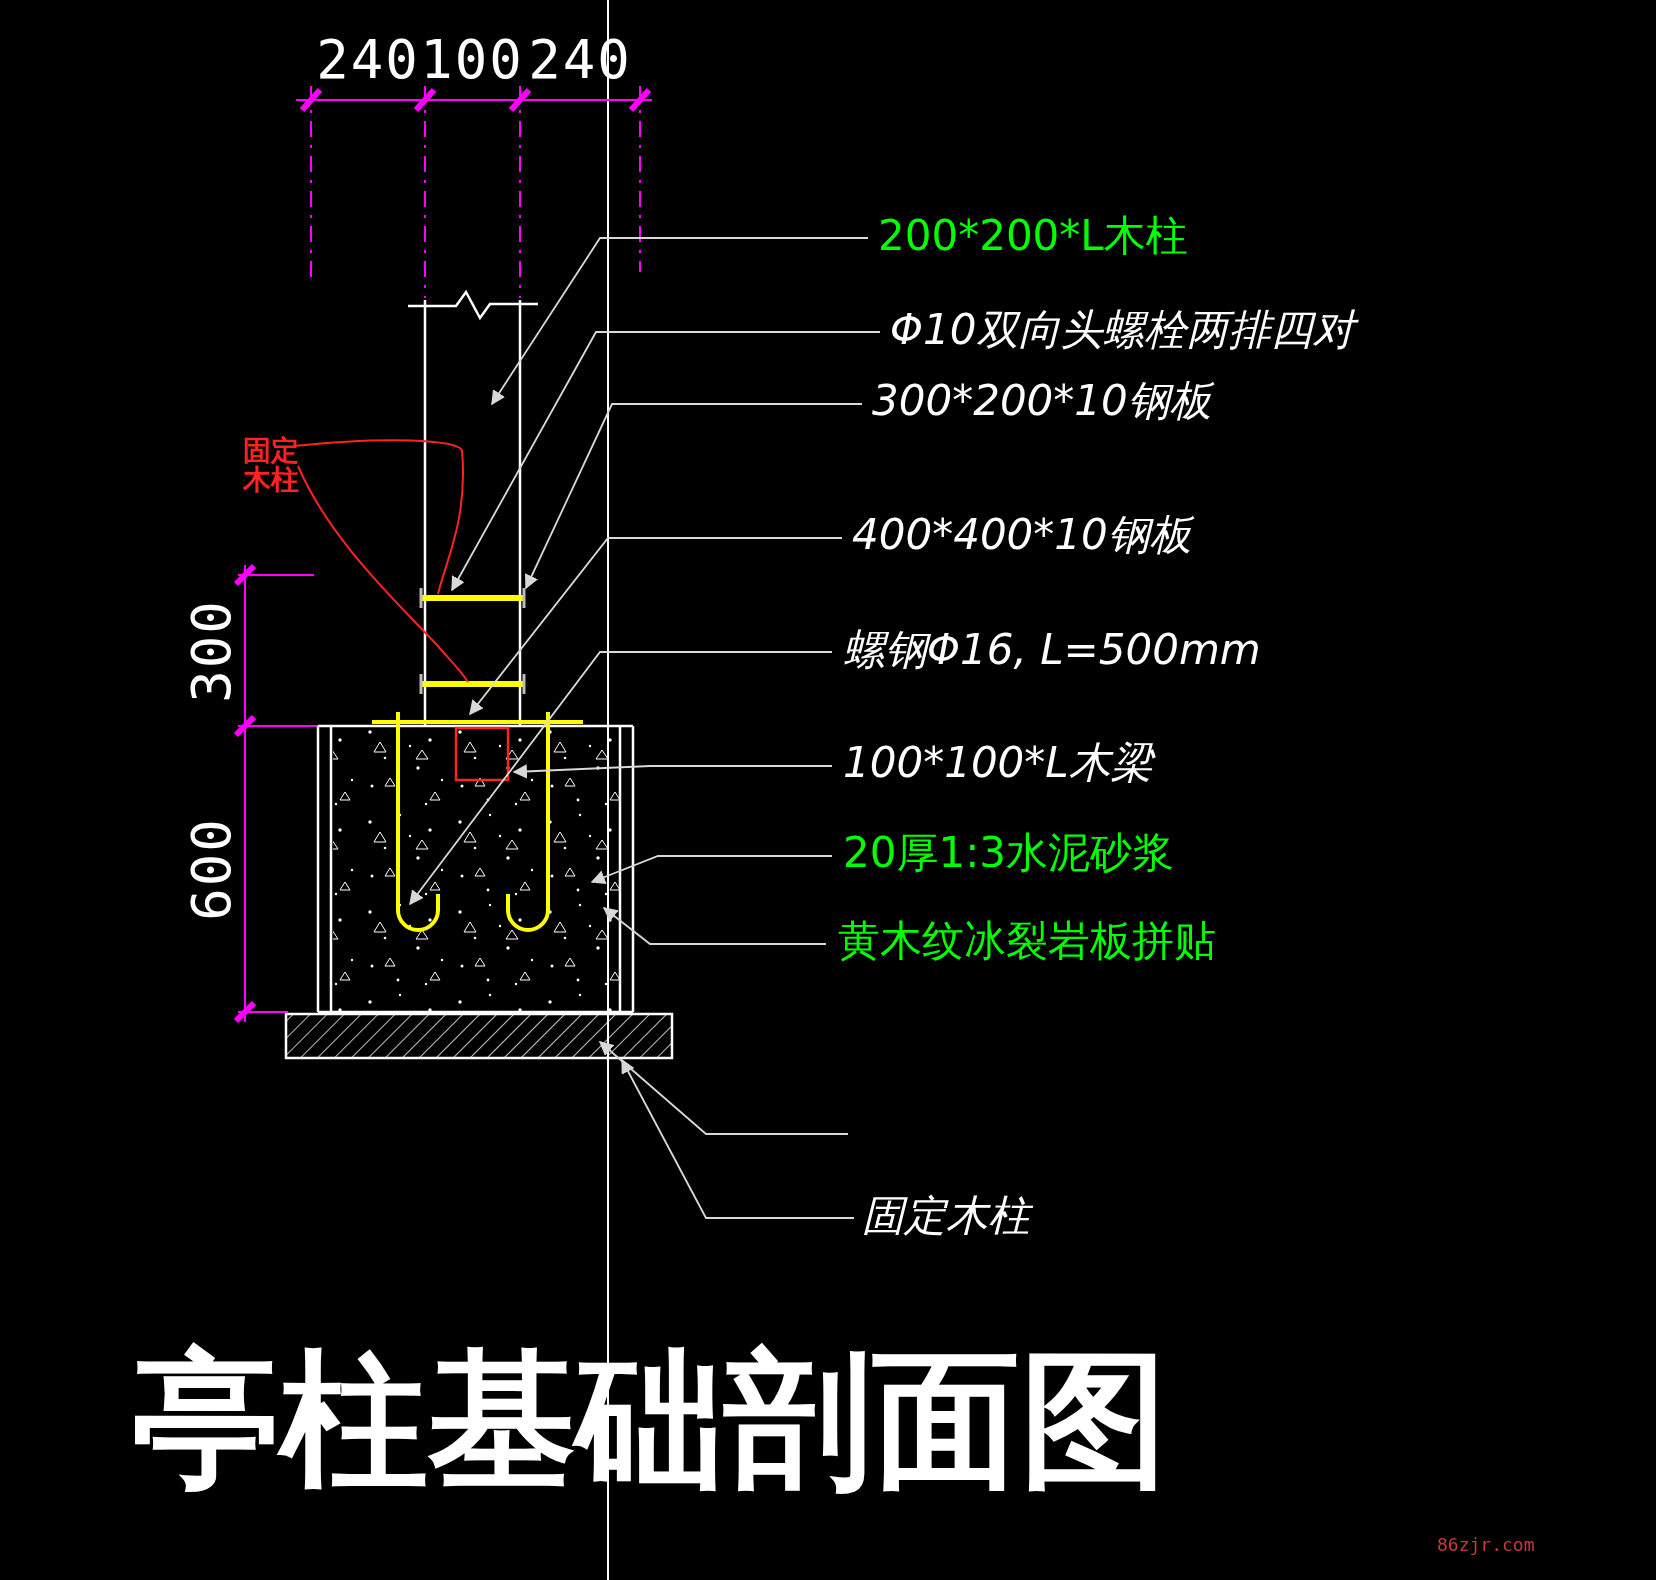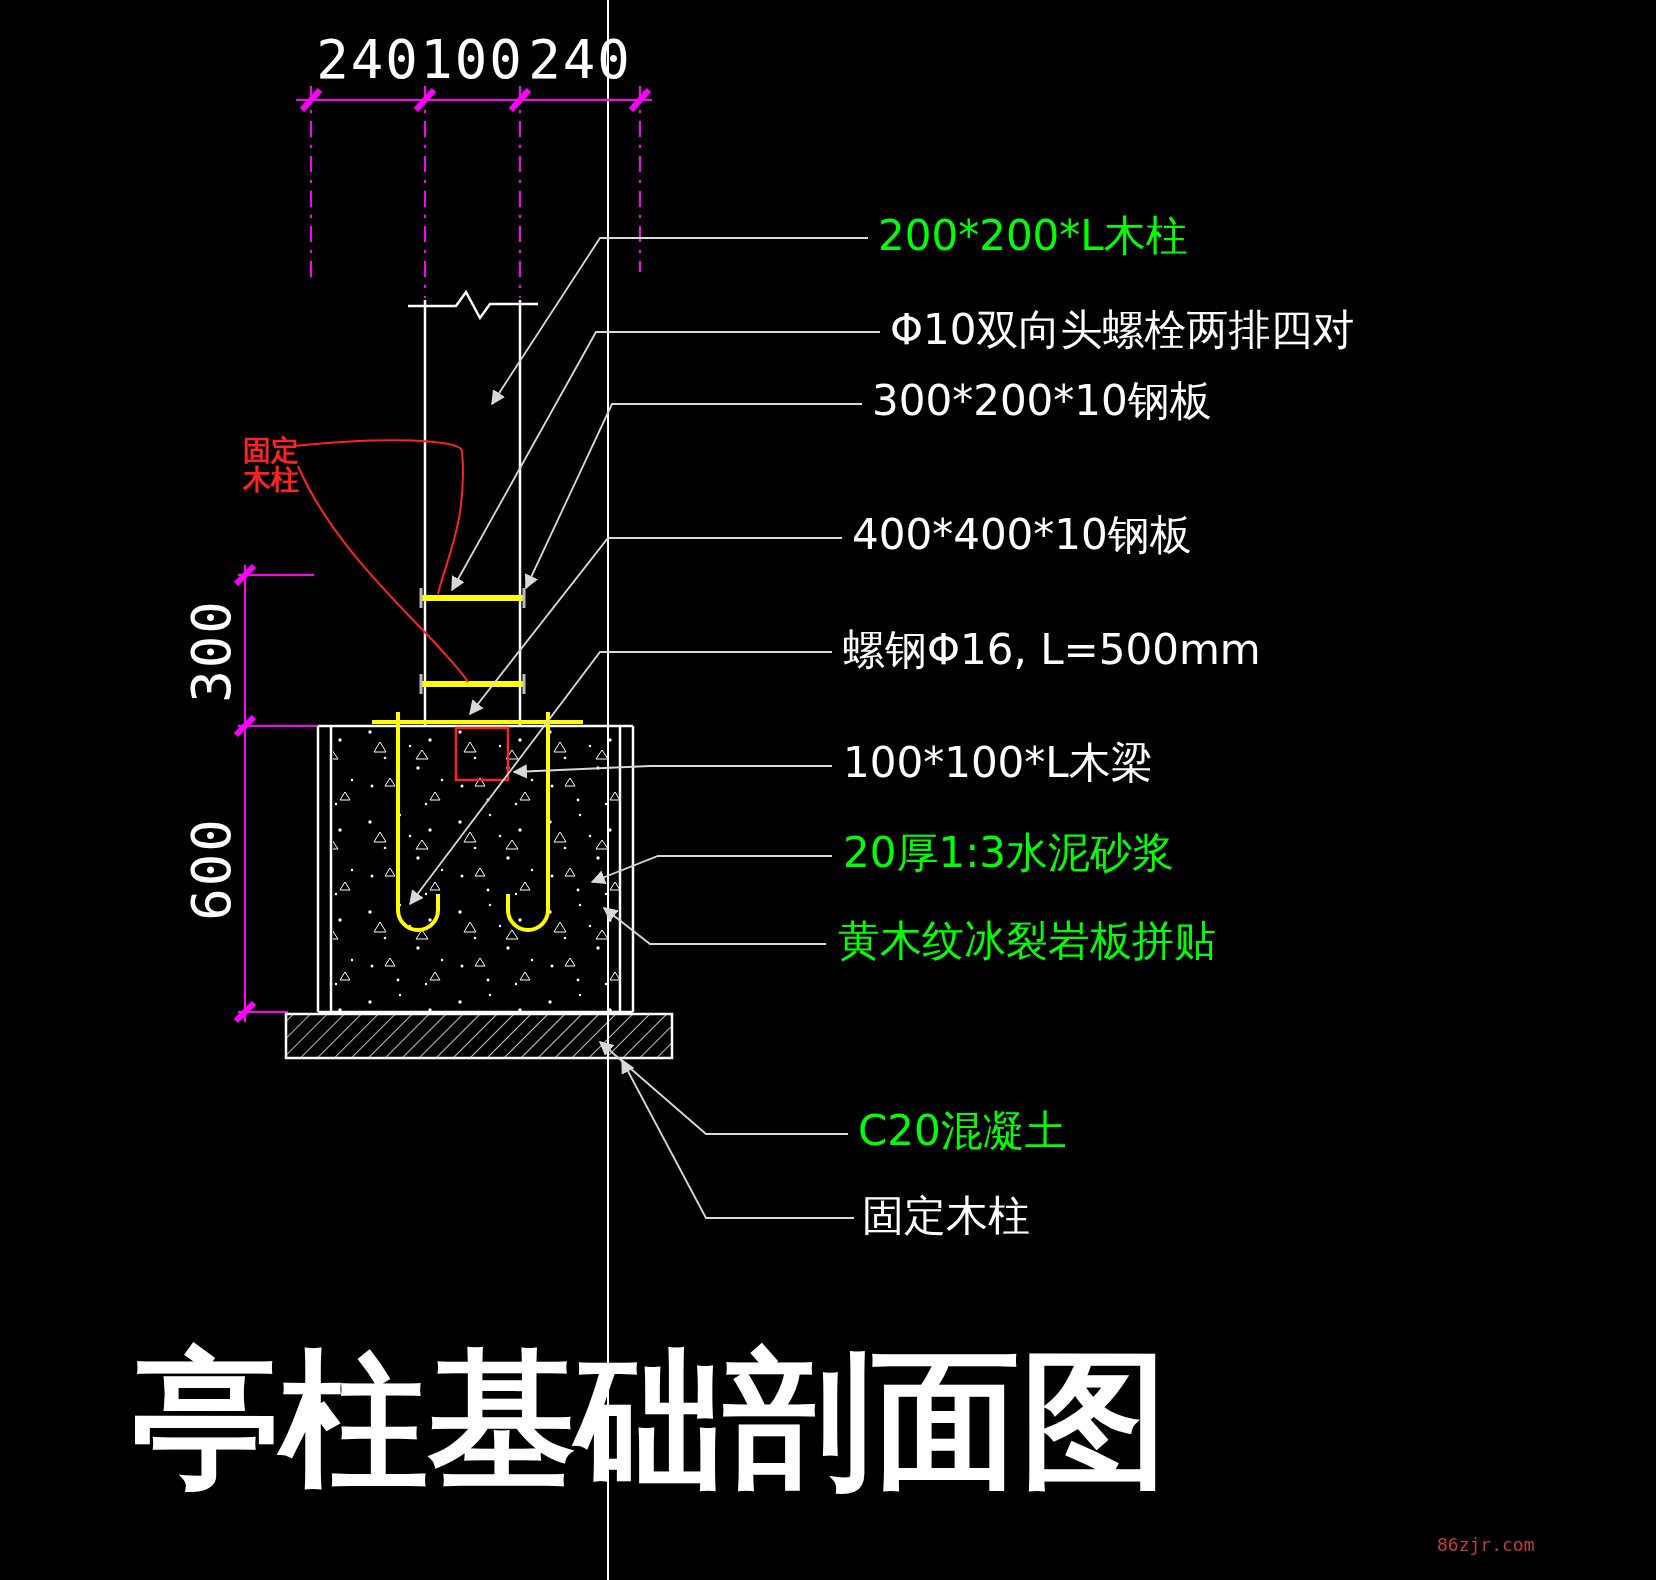--- a/index.html
+++ b/index.html
@@ -38,21 +38,21 @@
   }
 
   .ann {
     position: absolute;
     font-size: 42px;
     line-height: 1.12;
     white-space: nowrap;
     font-weight: 500;
   }
   .ann.green { color: var(--label-green, #00ff00); }
-  .ann.white { color: var(--label-white, #ffffff); }
+  .ann.white { color: var(--label-white, #ffffff); font-style: italic; }
 
   .callout {
     position: absolute;
     left: 243px;
     top: 436px;
     width: 58px;
     color: var(--highlight, #ff2222);
     font-size: 28px;
     line-height: 1.05;
     font-weight: bold;
@@ -209,19 +209,18 @@
   <div class="callout">固定木柱</div>
 
   <div class="ann green" style="left:878px; top:212px">200*200*L木柱</div>
   <div class="ann white" style="left:890px; top:306px">Φ10双向头螺栓两排四对</div>
   <div class="ann white" style="left:872px; top:377px">300*200*10钢板</div>
   <div class="ann white" style="left:852px; top:511px">400*400*10钢板</div>
   <div class="ann white" style="left:843px; top:626px">螺钢Φ16, L=500mm</div>
   <div class="ann white" style="left:843px; top:739px">100*100*L木梁</div>
   <div class="ann green" style="left:843px; top:829px">20厚1:3水泥砂浆</div>
   <div class="ann green" style="left:838px; top:917px">黄木纹冰裂岩板拼贴</div>
-  <div class="ann green" style="left:858px; top:1107px">C20混凝土</div>
   <div class="ann white" style="left:862px; top:1192px">固定木柱</div>
 
   <div class="title">亭柱基础剖面图</div>
   <div class="watermark">86zjr.com</div>
 
 </div>
 
 </body></html>

